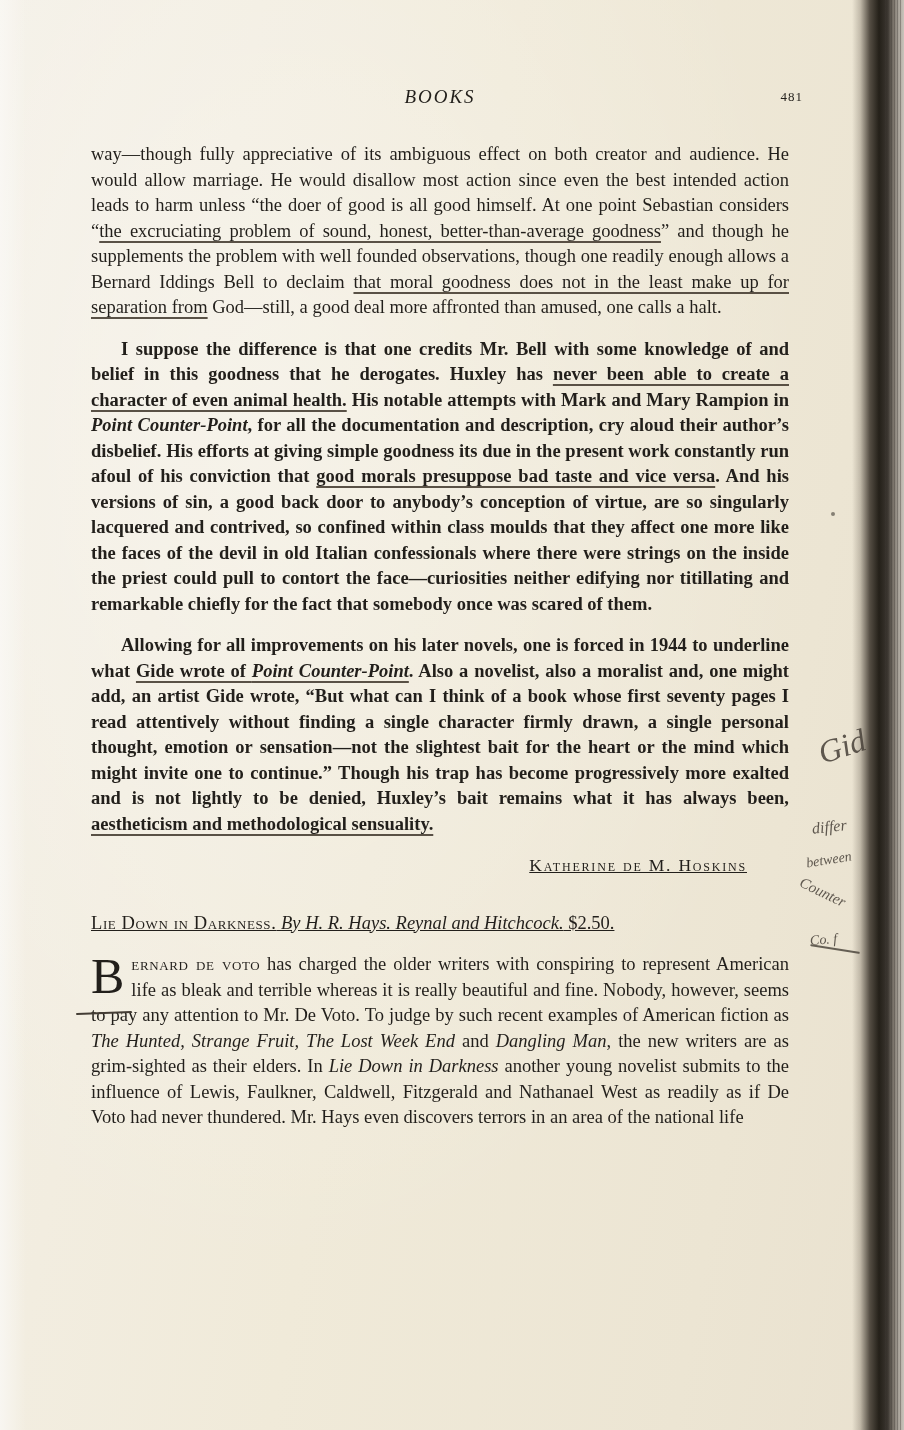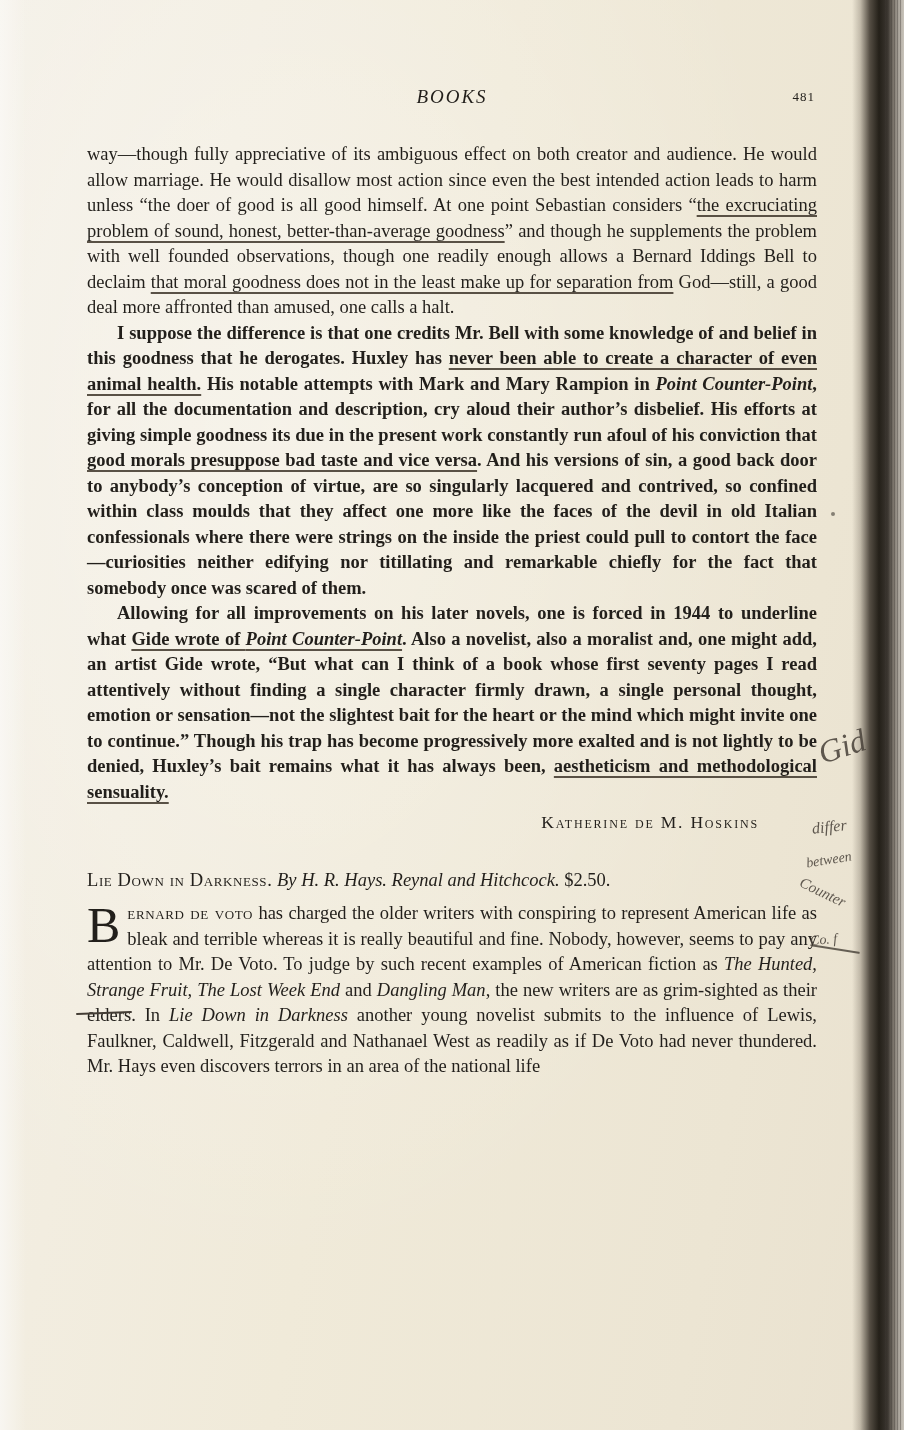--- a/index.html
+++ b/index.html
@@ -25,42 +25,42 @@
       rgba(90,80,65,0) 0%, rgba(80,70,58,.28) 16%,
       #554e44 34%, #242019 52%, #3a352f 68%,
       #7d766d 80%, #aaa49b 90%, #cac5bc 100%);
   }
   .gutter::after{
     content:"";position:absolute;right:3px;top:0;width:16px;height:100%;
     background:repeating-linear-gradient(to right,
       rgba(60,55,50,.35) 0 1px, rgba(200,195,188,0) 1px 3px);
   }
   .content{
-    position:absolute;left:87px;top:84px;width:730px;
+    position:absolute;left:75px;top:84px;width:730px;
     font-size:18.5px;line-height:25.5px;text-align:justify;
     color:#221f1b;
   }
   .runhead{position:relative;height:28px;margin-bottom:30px;text-align:center;}
   .book-title{font-style:italic;font-size:19px;letter-spacing:2px;}
   .page-num{position:absolute;right:2px;top:0;font-size:13px;font-style:normal;letter-spacing:1px;}
-  p{margin:0;}
+  p{margin:16px;}
   .indent{text-indent:30px;font-weight:bold;}
   .seg-i{font-style:italic;}
   .seg-u{
     text-decoration-line:underline;
     text-decoration-thickness:1.6px;
     text-decoration-color:rgba(72,63,52,.9);
     text-underline-offset:4px;
     text-decoration-skip-ink:none;
   }
   .seg-sc{font-variant:small-caps;letter-spacing:.6px;}
   .seg-dc{float:left;font-size:50px;line-height:42px;padding:3px 7px 0 0;}
   .signature{margin-top:5px;text-align:right;padding-right:58px;
-    font-variant:small-caps;letter-spacing:1.8px;font-size:17.5px;}
-  .review-heading{margin-top:32px;}
+    font-variant:small-caps;letter-spacing:1.8px;font-size:17.5px;text-decoration:underline;}
+  .review-heading{margin-top:32px;text-decoration:underline;}
   .review-body{margin-top:8px;}
   
   .note{position:absolute;font-style:italic;color:#4b443c;opacity:.88;
     font-family:"Liberation Serif", serif;white-space:nowrap;z-index:5;}
   .note-1{left:818px;top:728px;font-size:32px;transform:rotate(-18deg);}
   .note-2{left:812px;top:818px;font-size:16px;transform:rotate(-6deg);}
   .note-3{left:806px;top:852px;font-size:14px;transform:rotate(-9deg);}
   .note-4{left:798px;top:884px;font-size:15px;transform:rotate(26deg);}
   .note-5{left:810px;top:932px;font-size:14px;transform:rotate(-4deg);}
   .pen-mark{position:absolute;background:#443d35;border-radius:2px;z-index:5;}

